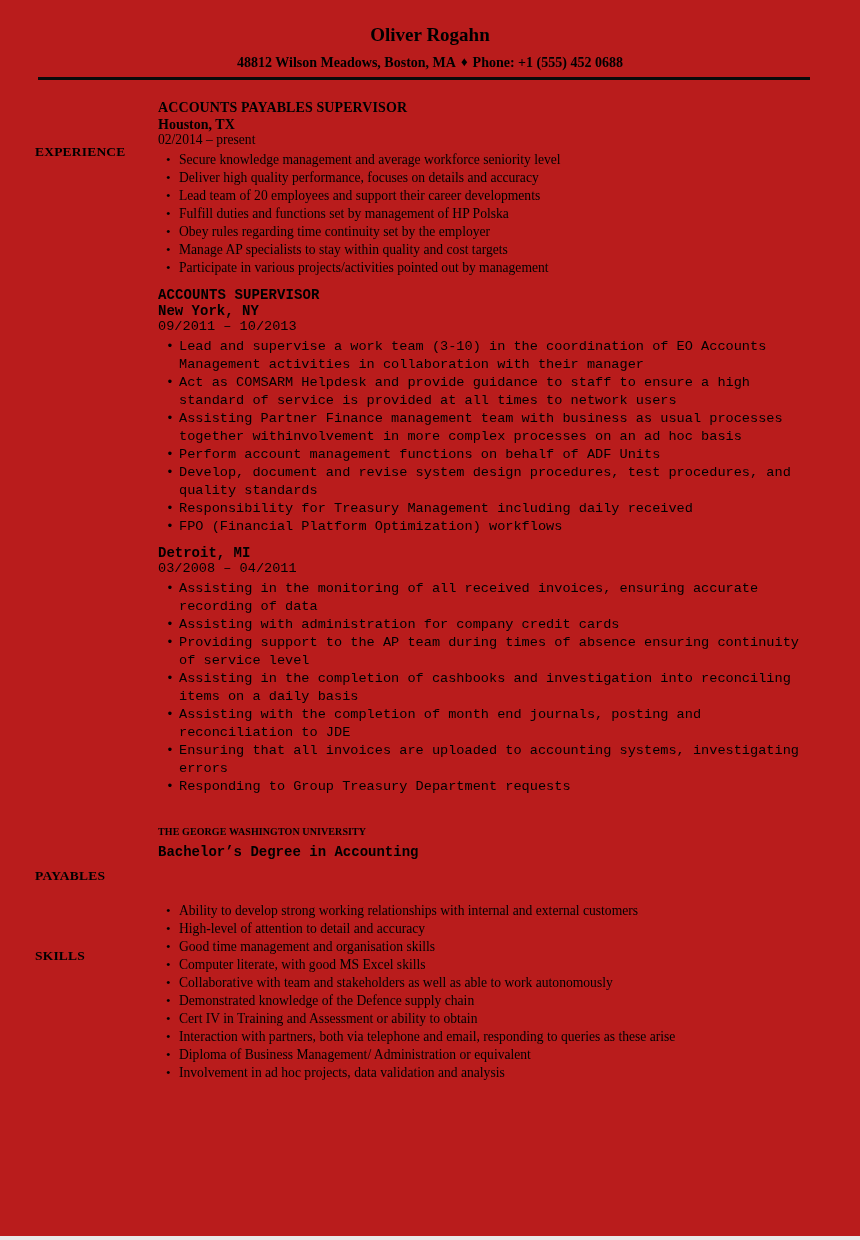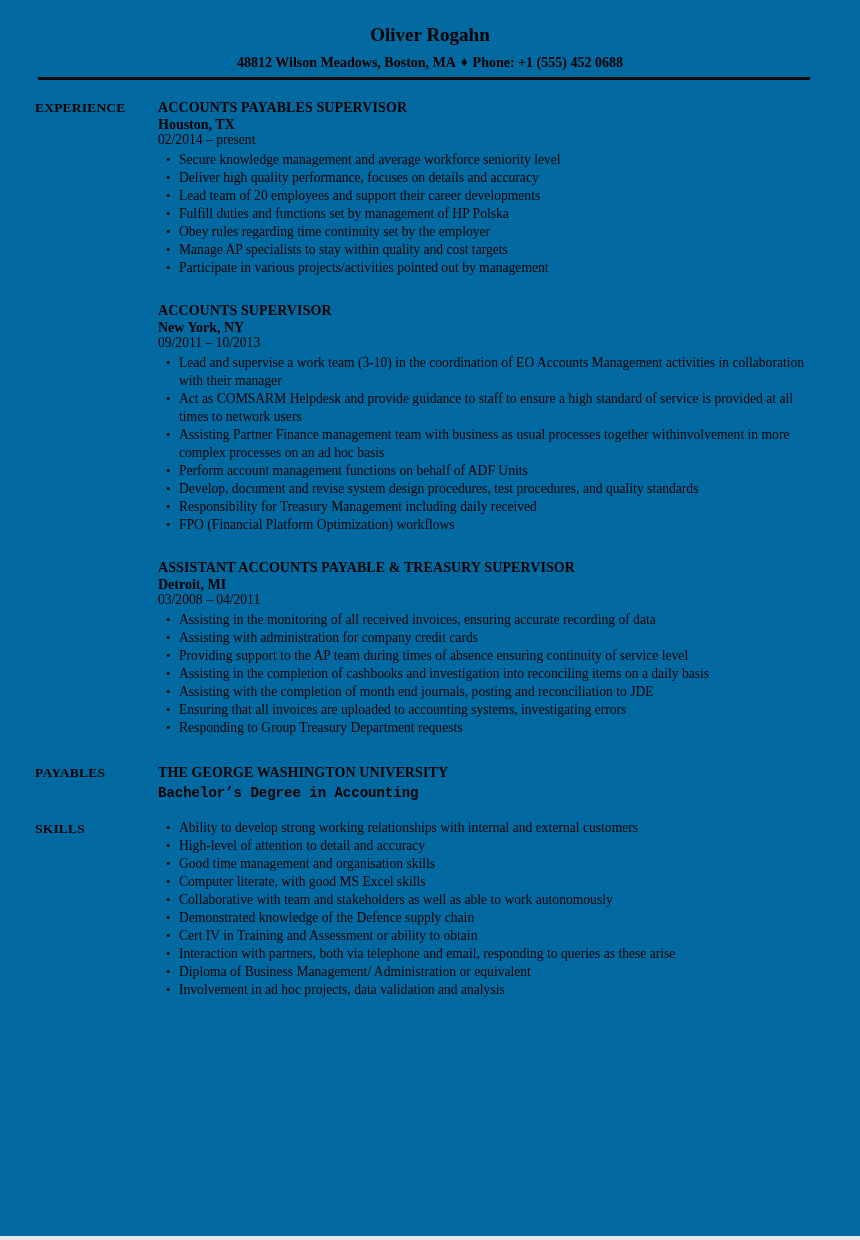--- a/index.html
+++ b/index.html
@@ -1,49 +1,49 @@
 <!DOCTYPE html>
 <html><head>
 <meta charset="utf-8">
 <style>
   html, body { margin: 0; padding: 0; background: #e8e8e8; }
   .page {
     width: 860px;
     height: 1240px;
-    background: #0369a1;
+    background: #b91c1c;
     color: #000;
     font-family: "Liberation Serif", "DejaVu Serif", serif;
     position: relative;
     overflow: hidden;
     box-sizing: border-box;
     margin: 0 auto;
   }
   .header { padding-top: 25px; text-align: center; }
   .name { font-size: 19px; font-weight: 700; line-height: 20px; }
   .contact { margin-top: 10px; font-size: 14px; font-weight: 700; line-height: 15px; }
   .contact .sep { padding: 0 5px; font-size: 13px; position: relative; top: -1px; }
   .rule { margin: 7px 50px 0 38px; height: 3px; background: #0a0a0a; }
 
   main { padding: 20px 48px 0 35px; }
   .section { display: grid; grid-template-columns: 123px 1fr; }
   .section-education { margin-top: 28px; }
   .section-skills { margin-top: 18px; }
 
-  .label { font-weight: 700; font-size: 13.5px; line-height: 16px; letter-spacing: 0.2px; }
+  .label { font-weight: 700; font-size: 13.5px; line-height: 16px; letter-spacing: 0.2px; margin-top: 44px; }
 
-  .job + .job { margin-top: 26px; }
+  .job + .job { margin-top: 10px; font-family: Liberation Mono, monospace; }
   .job-title { margin: 0; font-size: 14px; font-weight: 700; line-height: 16px; letter-spacing: 0.1px; }
   .job-location { font-size: 14px; font-weight: 700; line-height: 15px; margin-top: 1px; }
   .job-dates { font-size: 13.6px; line-height: 15px; }
 
   ul.bullets { list-style: none; margin: 4px 0 0 0; padding: 0; }
   .bullets li { position: relative; padding-left: 21px; font-size: 13.6px; line-height: 18px; }
   .bullets li::before { content: "\2022"; position: absolute; left: 8px; top: 0; font-size: 13px; }
 
-  .school { margin: 0; font-size: 14px; font-weight: 700; line-height: 16px; letter-spacing: 0.1px; }
+  .school { margin: 0; font-size: 10px; font-weight: 700; line-height: 16px; letter-spacing: 0.1px; }
   .degree { font-size: 14px; font-weight: 700; line-height: 15px; margin-top: 5px; font-family: Liberation Mono, monospace; }
 
   .skills-content .bullets { margin-top: 0; }
   .section-skills .label { padding-top: 2px; }
 
   .bottom-strip { position: absolute; bottom: 0; left: 0; right: 0; height: 4px; background: #e9e9e9; }
 </style>
 </head>
 <body>
 
@@ -88,21 +88,20 @@
             <li>Act as COMSARM Helpdesk and provide guidance to staff to ensure a high standard of service is provided at all times to network users</li>
             <li>Assisting Partner Finance management team with business as usual processes together withinvolvement in more complex processes on an ad hoc basis</li>
             <li>Perform account management functions on behalf of ADF Units</li>
             <li>Develop, document and revise system design procedures, test procedures, and quality standards</li>
             <li>Responsibility for Treasury Management including daily received</li>
             <li>FPO (Financial Platform Optimization) workflows</li>
           </ul>
         </article>
 
         <article class="job">
-          <h3 class="job-title">ASSISTANT ACCOUNTS PAYABLE &amp; TREASURY SUPERVISOR</h3>
           <div class="job-location">Detroit, MI</div>
           <div class="job-dates">03/2008 – 04/2011</div>
           <ul class="bullets">
             <li>Assisting in the monitoring of all received invoices, ensuring accurate recording of data</li>
             <li>Assisting with administration for company credit cards</li>
             <li>Providing support to the AP team during times of absence ensuring continuity of service level</li>
             <li>Assisting in the completion of cashbooks and investigation into reconciling items on a daily basis</li>
             <li>Assisting with the completion of month end journals, posting and reconciliation to JDE</li>
             <li>Ensuring that all invoices are uploaded to accounting systems, investigating errors</li>
             <li>Responding to Group Treasury Department requests</li>

